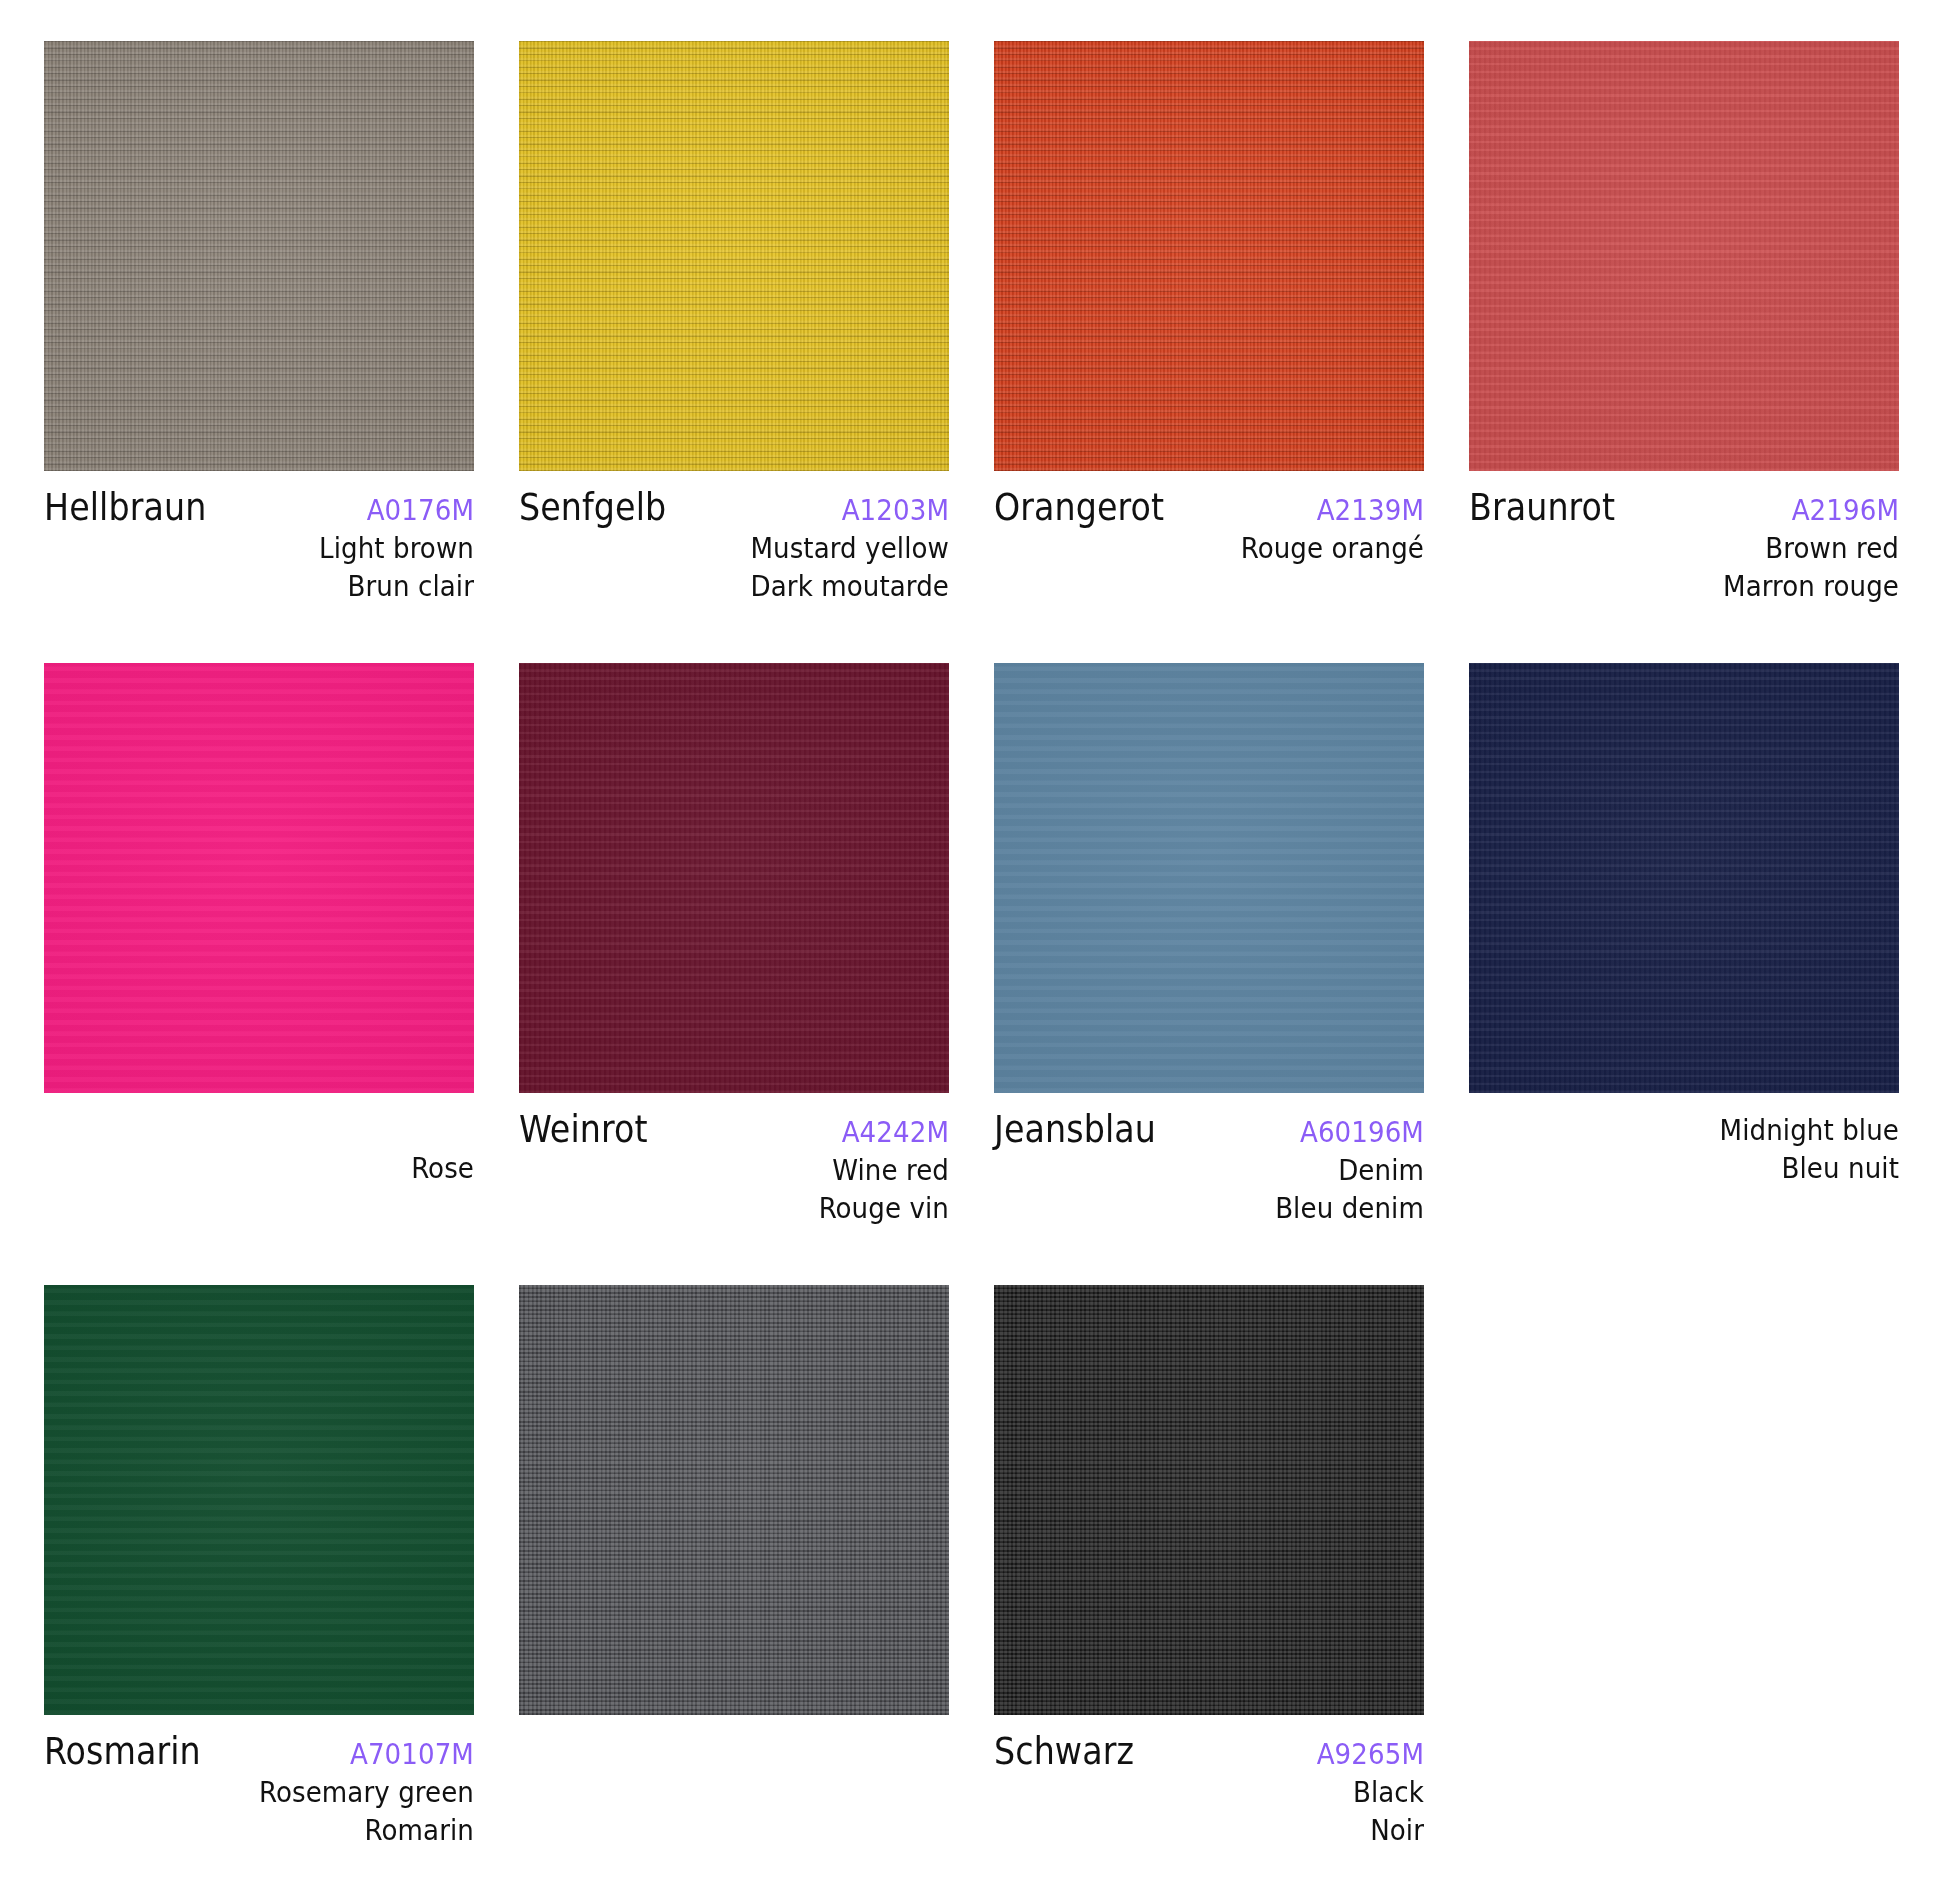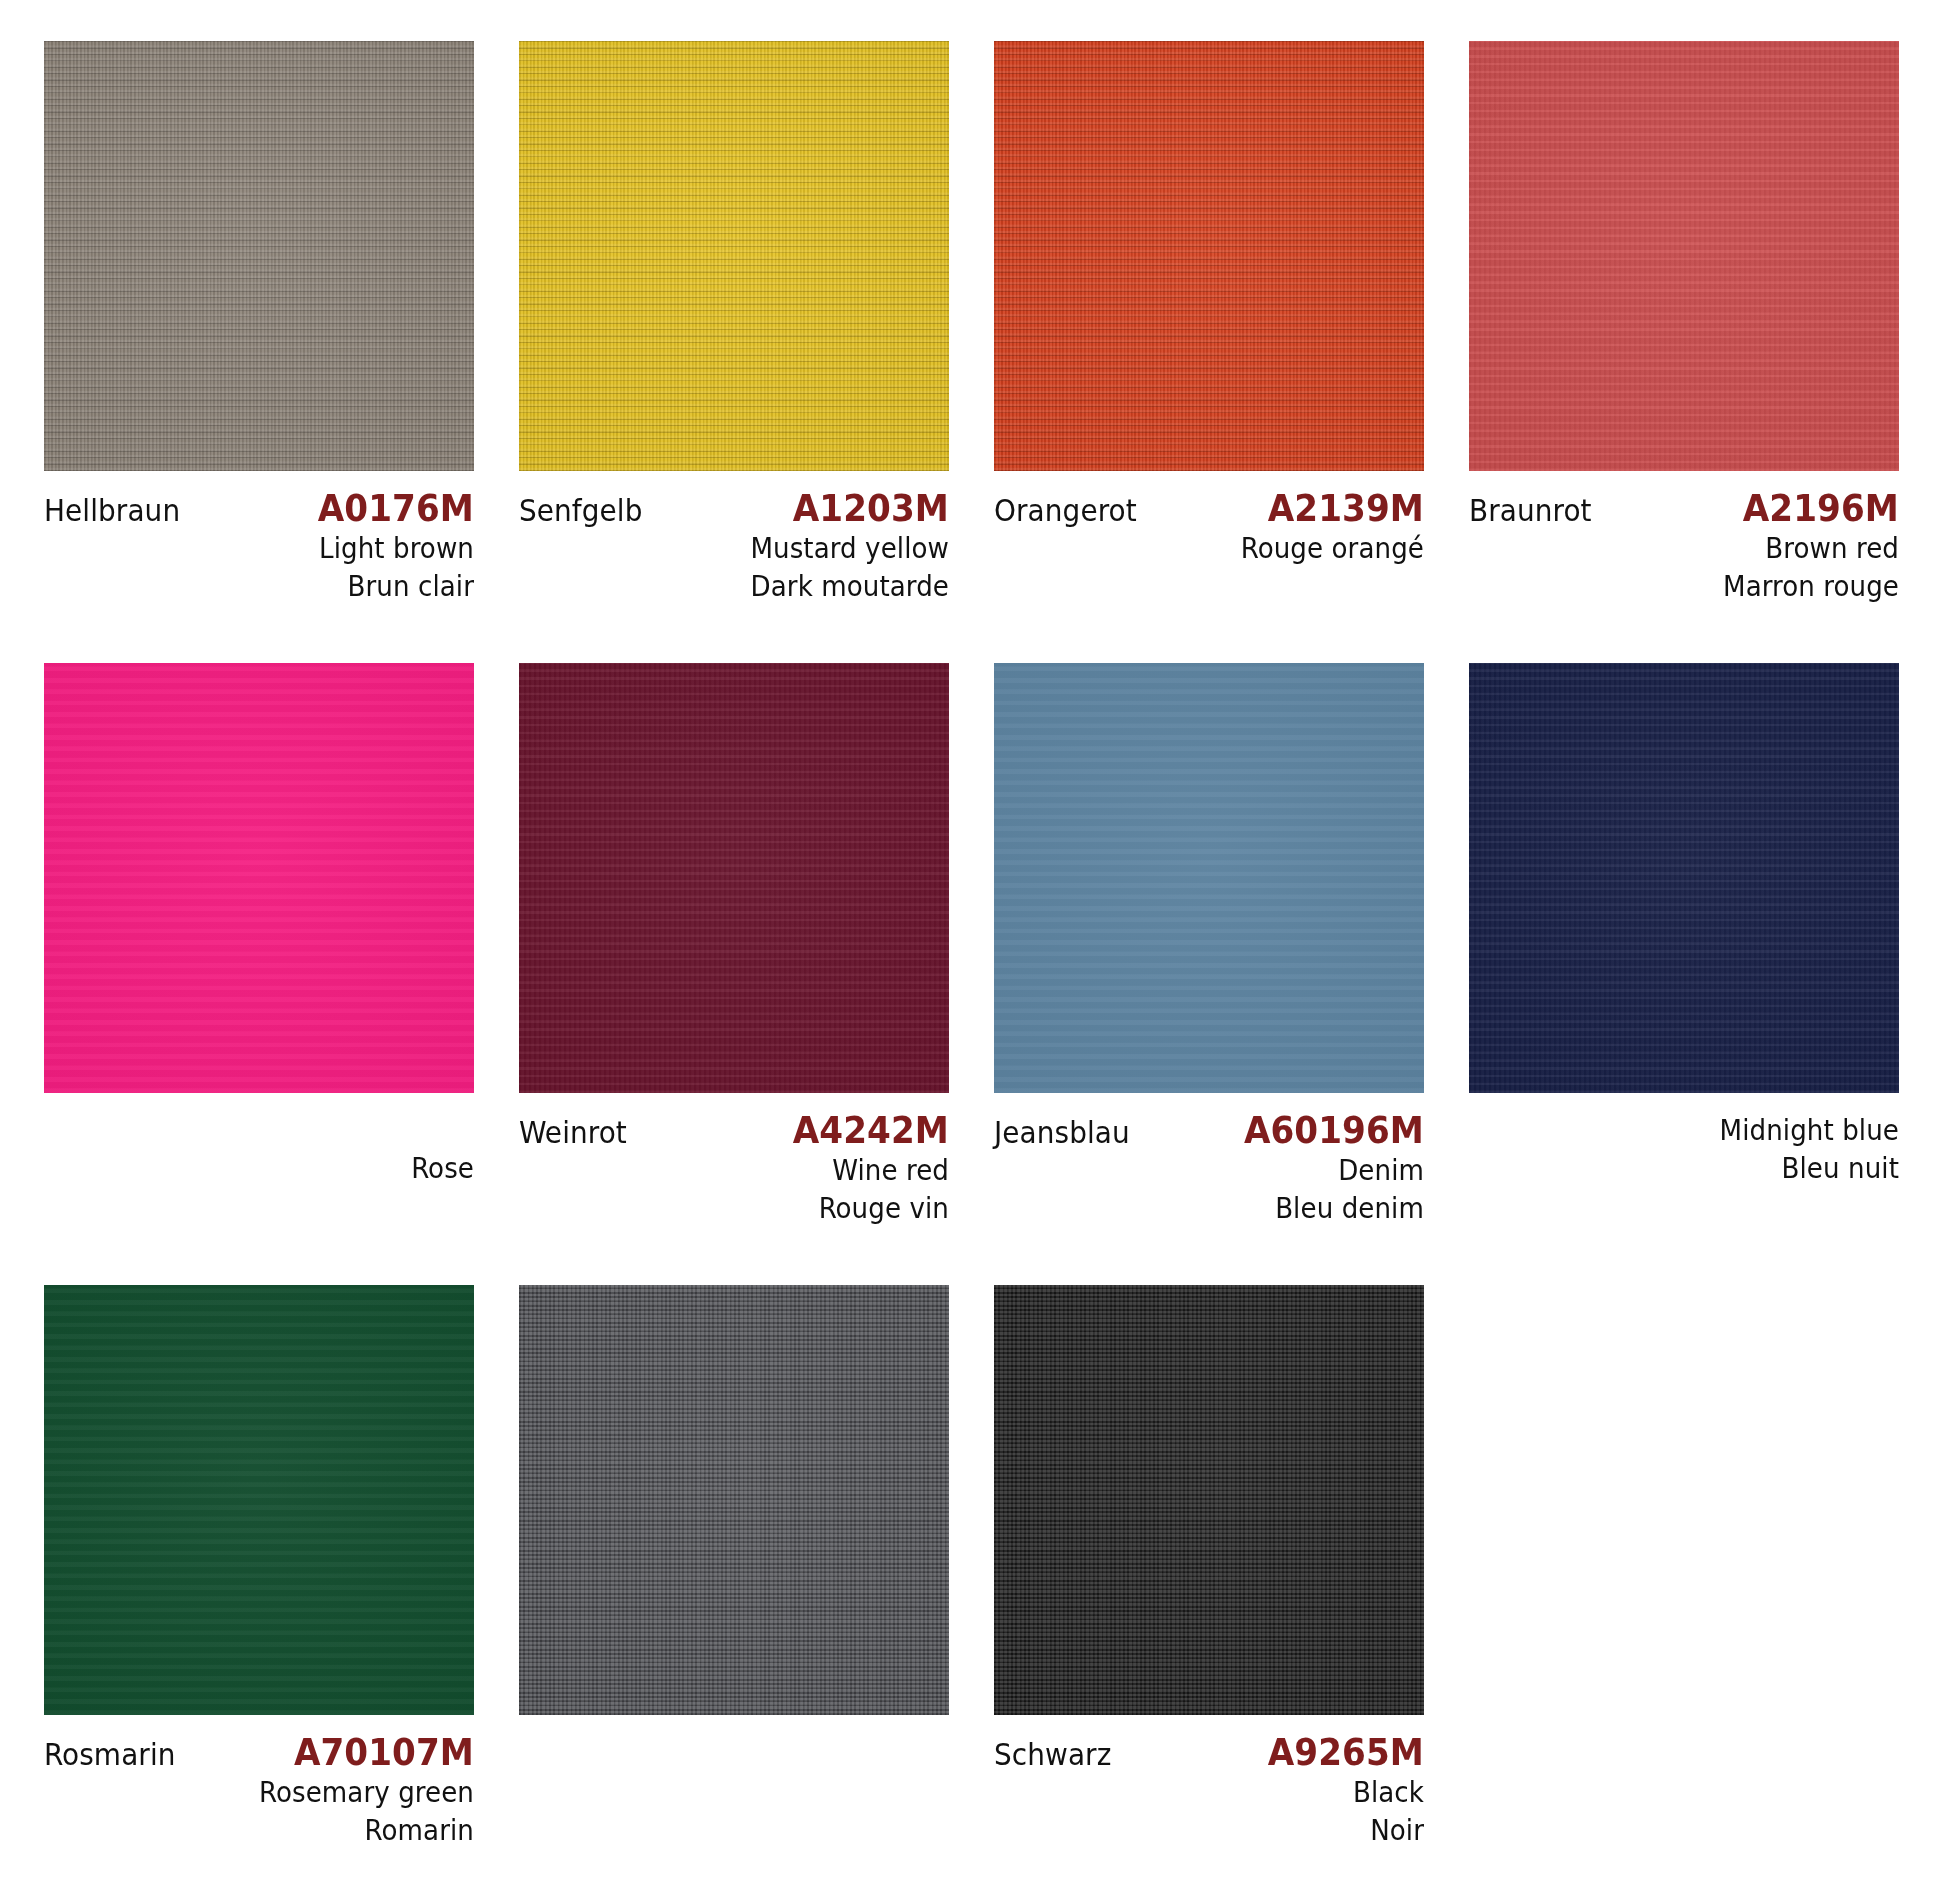--- a/index.html
+++ b/index.html
@@ -38,22 +38,22 @@
   }
   .weave.canvas{
     background-image:
       repeating-linear-gradient(0deg, rgba(0,0,0,.18) 0px, rgba(0,0,0,.18) 1.4px, rgba(255,255,255,.12) 2.1px, rgba(255,255,255,.12) 4.3px),
       repeating-linear-gradient(90deg, rgba(0,0,0,.16) 0px, rgba(0,0,0,.16) 1.4px, rgba(255,255,255,.10) 2.1px, rgba(255,255,255,.10) 4.3px);
     opacity:.9;
   }
   .vign{position:absolute;inset:0;background:radial-gradient(120% 120% at 50% 45%, rgba(255,255,255,.05) 0%, rgba(0,0,0,.05) 100%);}
   .labels{padding-top:18px;}
   .row-top{display:flex;align-items:baseline;justify-content:space-between;}
-  .name-de{font-size:31px;line-height:38px;color:#111111;letter-spacing:0.1px;}
-  .code{font-size:38px;line-height:38px;color:#7f1d1d;font-weight:700;letter-spacing:0.1px;white-space:nowrap;}
+  .name-de{font-size:37px;line-height:38px;color:#111111;letter-spacing:0.1px;}
+  .code{font-size:29px;line-height:38px;color:#8b5cf6;font-weight:400;letter-spacing:0.1px;white-space:nowrap;}
   .name-en,.name-fr{font-size:29px;line-height:38px;color:#111111;letter-spacing:0.1px;min-height:38px;text-align:right;}
 </style>
 </head>
 <body>
 
 <div class="page">
   <div class="grid" id="grid">
       <div class="cell">
         <div class="swatch" style="background: rgb(138, 128, 117);">
           <div class="weave rib"></div>

